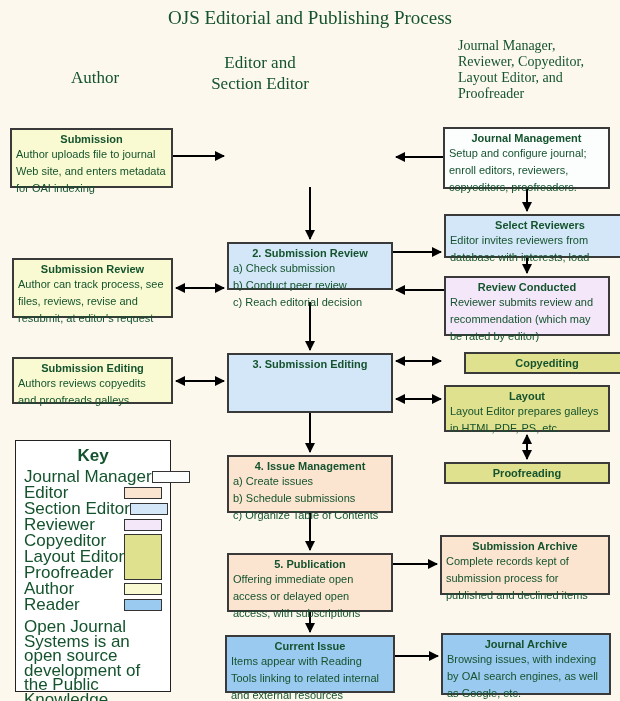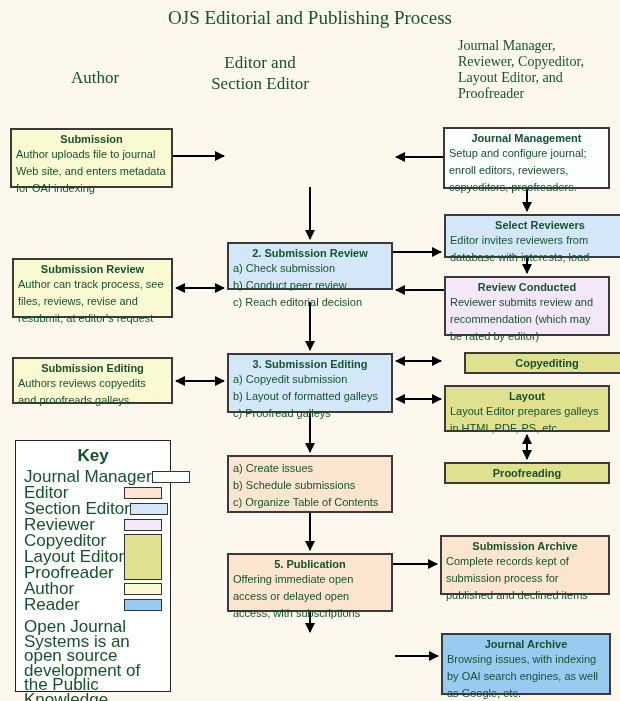--- a/index.html
+++ b/index.html
@@ -123,32 +123,34 @@
   </div>
 
   <div class="box c-se" style="left:227px;top:242px;width:166px;height:48px">
     <div class="t">2. Submission Review</div>
     <div class="b">a) Check submission
 b) Conduct peer review
 c) Reach editorial decision</div>
   </div>
   <div class="box c-se" style="left:227px;top:353px;width:166px;height:60px">
     <div class="t">3. Submission Editing</div>
-    <div class="b">a) Copyedit submission
-b) Layout of formatted galleys
-c) Proofread galleys</div>
   </div>
   <div class="box c-ed" style="left:227px;top:455px;width:166px;height:58px">
+    <div class="t">4. Issue Management</div>
     <div class="b">a) Create issues
 b) Schedule submissions
 c) Organize Table of Contents</div>
   </div>
   <div class="box c-ed" style="left:227px;top:553px;width:166px;height:59px">
     <div class="t">5. Publication</div>
     <div class="b">Offering immediate open access or delayed open access, with subscriptions</div>
+  </div>
+  <div class="box c-rd" style="left:225px;top:635px;width:170px;height:58px">
+    <div class="t">Current Issue</div>
+    <div class="b">Items appear with Reading Tools linking to related internal and external resources</div>
   </div>
 
   <div class="box c-jm" style="left:443px;top:127px;width:167px;height:62px">
     <div class="t">Journal Management</div>
     <div class="b">Setup and configure journal; enroll editors, reviewers, copyeditors, proofreaders.</div>
   </div>
   <div class="box c-se" style="left:444px;top:214px;width:192px;height:44px">
     <div class="t">Select Reviewers</div>
     <div class="b">Editor invites reviewers from database with interests, load</div>
   </div>

